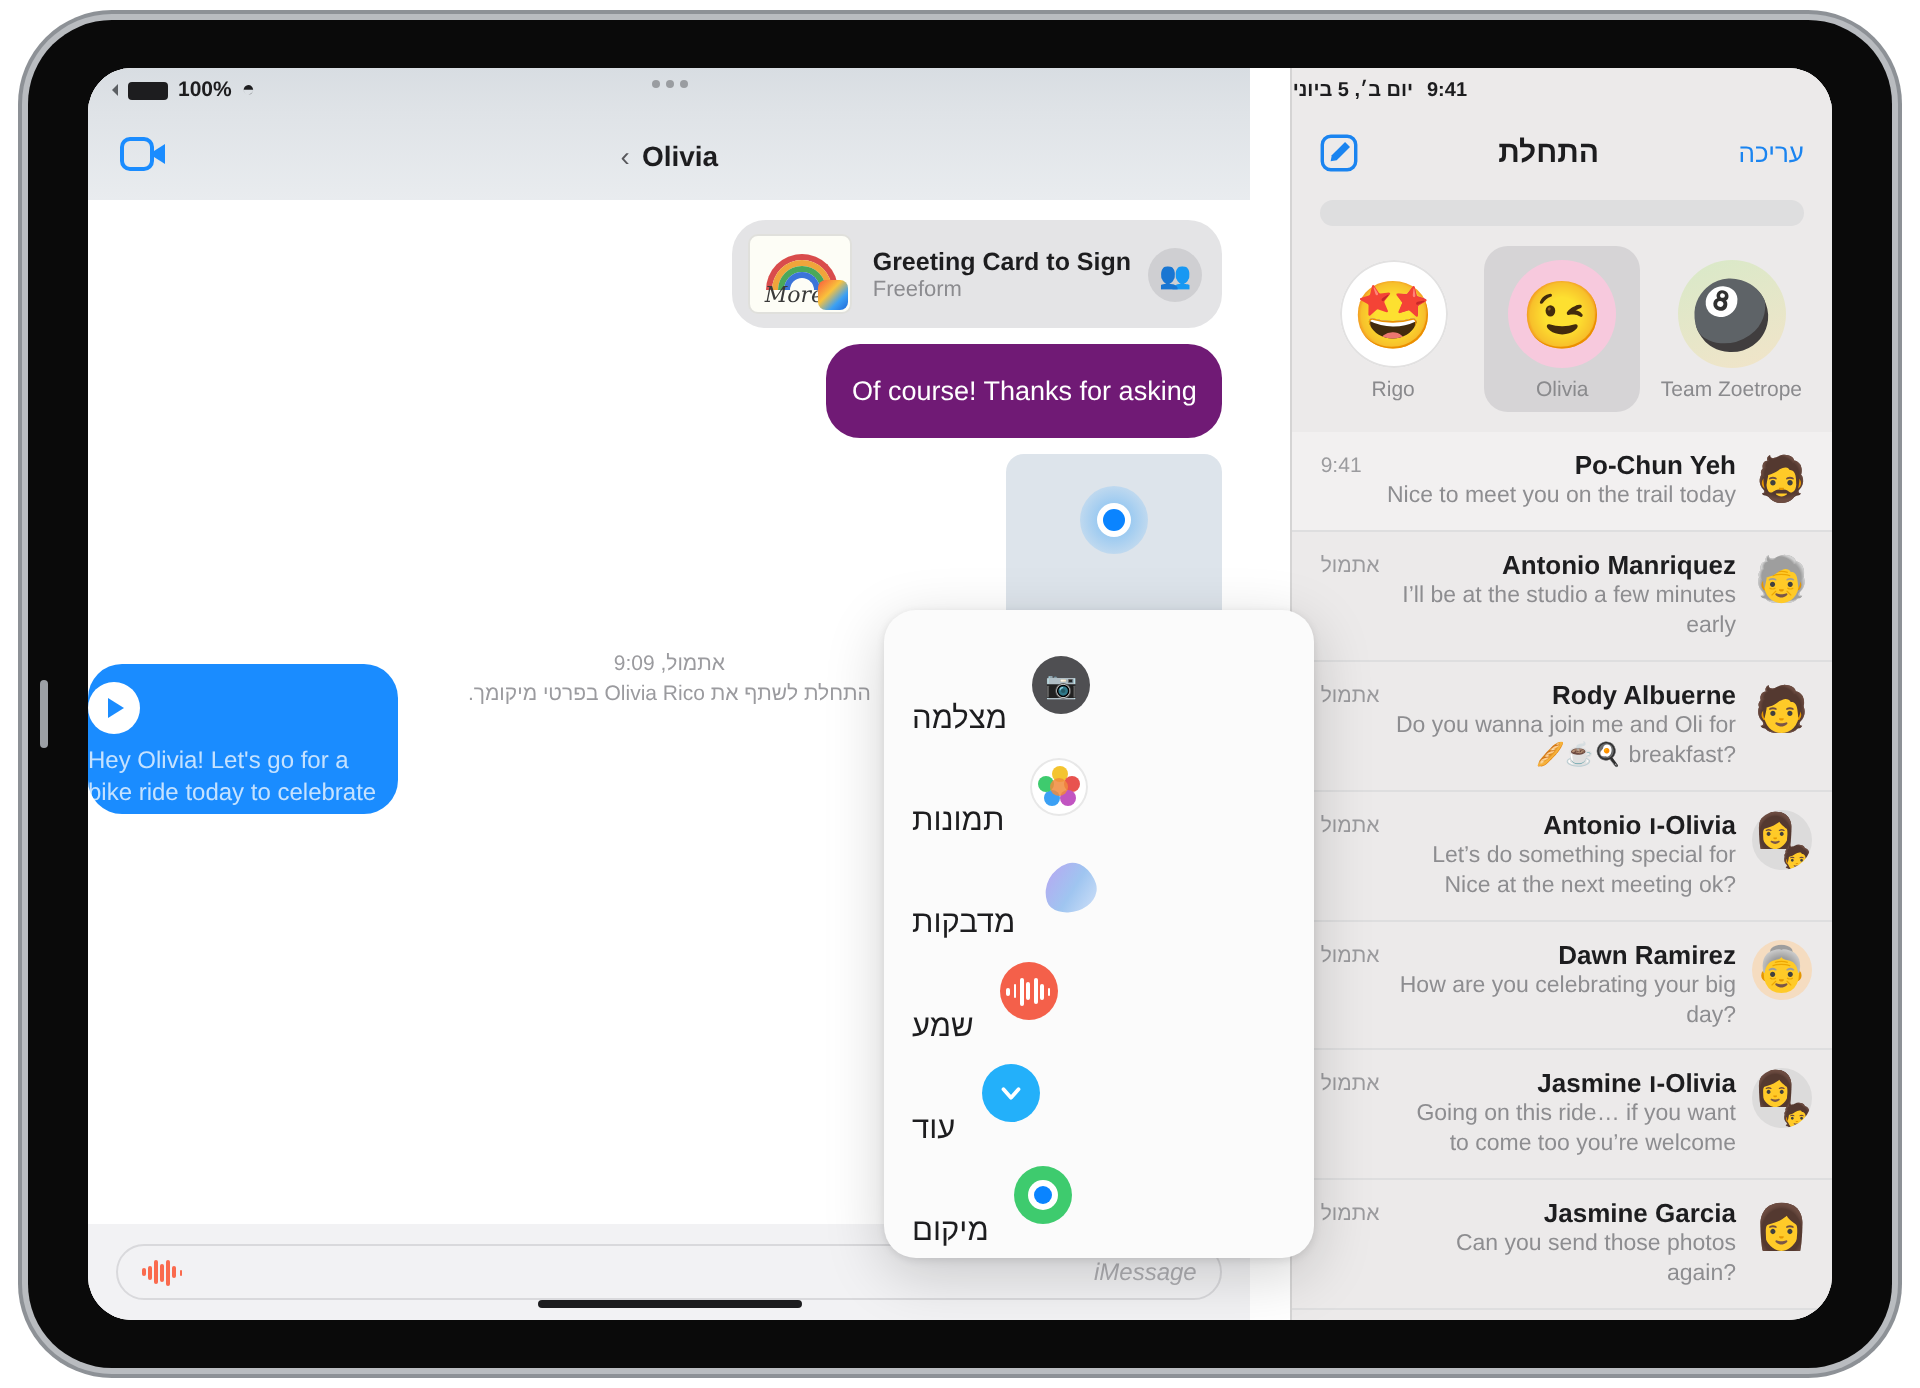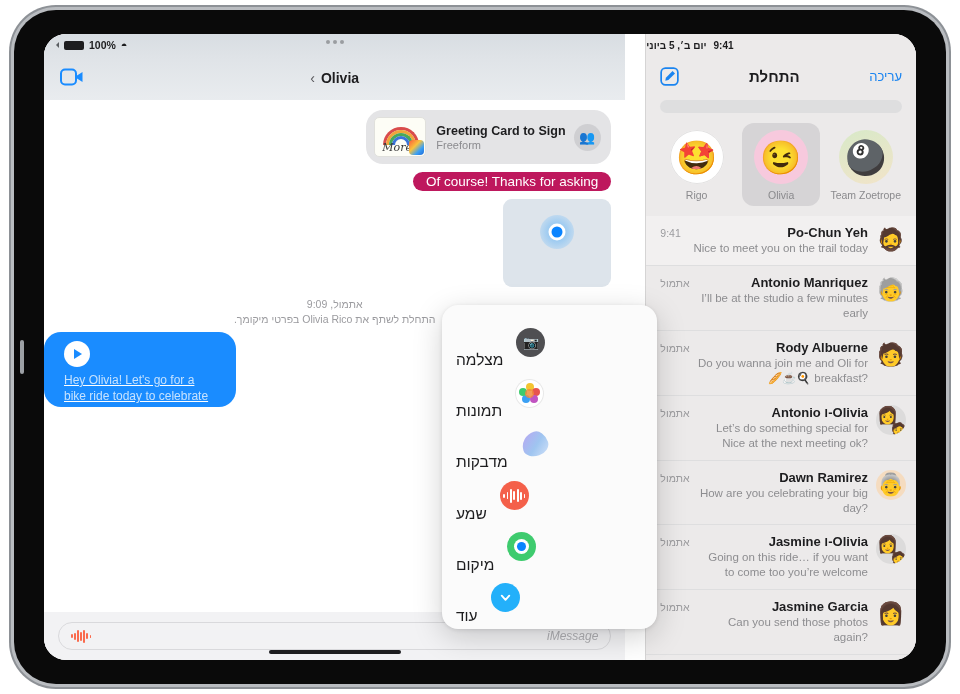--- a/index.html
+++ b/index.html
@@ -132,22 +132,22 @@
   #card-title { font-size: 12.5px; font-weight: bold; color: #1d1d1f; white-space: nowrap; }
   #card-sub { font-size: 11px; color: #8b8b8f; margin-top: 1px; }
   #card-people-badge {
     width: 27px; height: 27px; border-radius: 50%;
     background: #cfcfd2; flex: 0 0 auto;
     display: flex; align-items: center; justify-content: center;
     font-size: 13px; color: #2b2b2d;
   }
 
   .bubble-blue {
-    background: #be185d; color: #ffffff;
-    border-radius: 17px; padding: 2px 13px;
+    background: #701a75; color: #ffffff;
+    border-radius: 17px; padding: 16px 13px;
     font-size: 13.5px; max-width: 320px;
   }
 
   
   #map-bubble {
     width: 108px; height: 88px;
     background: #dde4eb; border-radius: 9px;
     position: relative; overflow: hidden;
   }
   #map-dot-halo {
@@ -168,23 +168,23 @@
 
   .sys-note {
     text-align: center; color: #9b9b9f;
     font-size: 10.5px; line-height: 1.45;
     margin: 10px 0 6px 0; direction: rtl;
   }
 
   
   #video-bubble {
     background: #1a8cff; border-radius: 17px;
-    width: 192px; height: 75px;
-    padding: 9px 20px; color: #ffffff;
-    position: absolute; left: 0px; top: 232px; text-decoration: underline;
+    width: 155px; height: 75px;
+    padding: 9px 0; color: #ffffff;
+    position: absolute; left: 0px; top: 232px;
   }
   #video-play {
     width: 26px; height: 26px; border-radius: 50%;
     background: #ffffff; display: flex; align-items: center; justify-content: center;
   }
   #video-play i {
     width: 0; height: 0;
     border-left: 8px solid #1a8cff;
     border-top: 5px solid transparent; border-bottom: 5px solid transparent;
     margin-left: 2px;
@@ -461,37 +461,37 @@
               <i style="height:9px"></i>
                 <i style="height:14px"></i>
                 <i style="height:7px"></i>
                 <i style="height:4px"></i>
             </span>
           </span>
           <span class="menu-label">שמע</span>
         </div>
 
         <div class="menu-row">
+          <span class="menu-icon ic-more">
+            <svg viewBox="0 0 16 16" width="15" height="15">
+              <path d="M4 6 L8 10.5 L12 6" fill="none" stroke="#fff" stroke-width="2" stroke-linecap="round" stroke-linejoin="round"></path>
+            </svg>
+          </span>
+          <span class="menu-label">עוד</span>
+        </div>
+
+        <div class="menu-row">
           <span class="menu-icon ic-location">
             <span class="loc-ring">
                 <span class="loc-core"></span>
               </span>
           </span>
           <span class="menu-label">מיקום</span>
         </div>
 
-        <div class="menu-row">
-          <span class="menu-icon ic-more">
-            <svg viewBox="0 0 16 16" width="15" height="15">
-              <path d="M4 6 L8 10.5 L12 6" fill="none" stroke="#fff" stroke-width="2" stroke-linecap="round" stroke-linejoin="round"></path>
-            </svg>
-          </span>
-          <span class="menu-label">עוד</span>
-        </div>
-
       </div>
     </div>
 
     <div id="list-pane">
 
       <div class="statusbar" id="list-statusbar">
         <span>9:41</span>
         <span>יום ב׳, 5 ביוני</span>
       </div>
 

